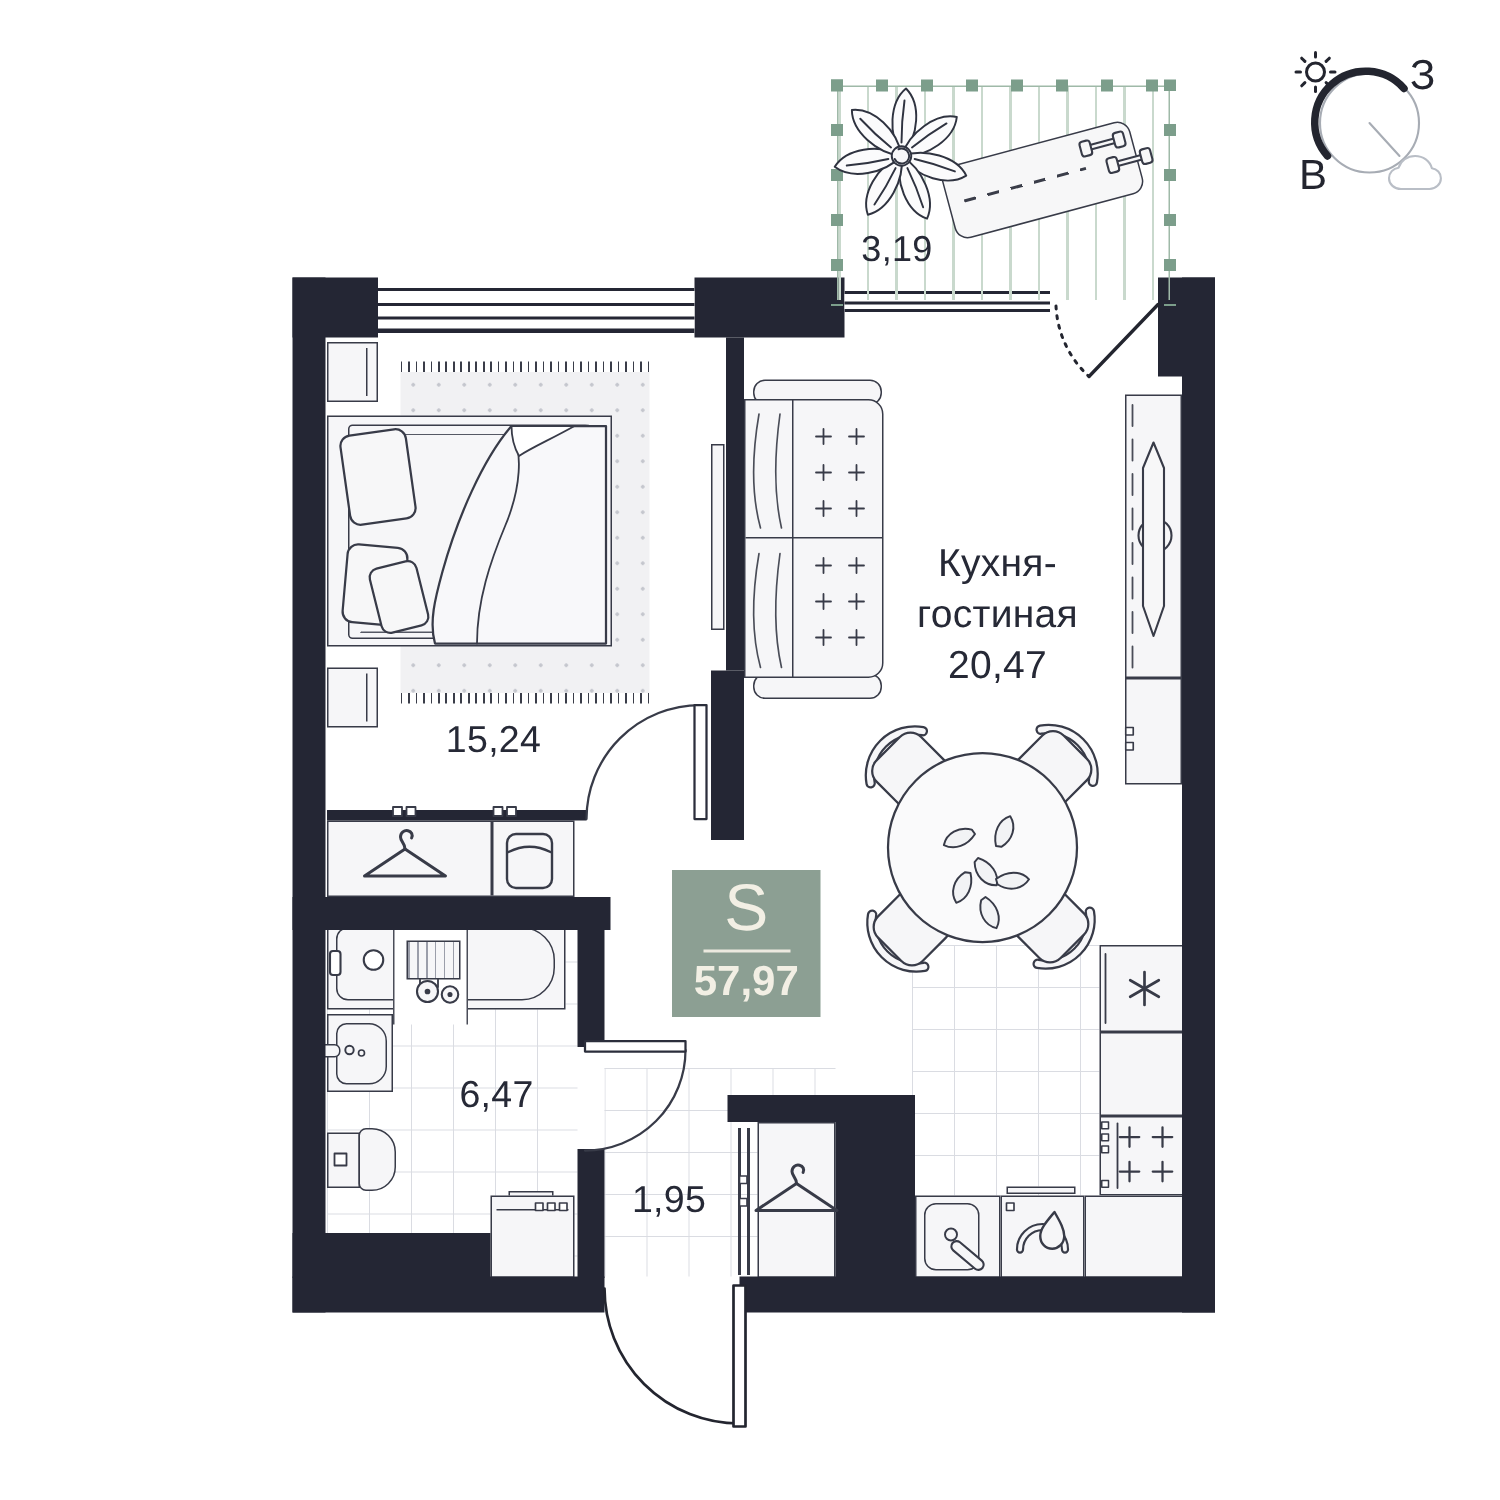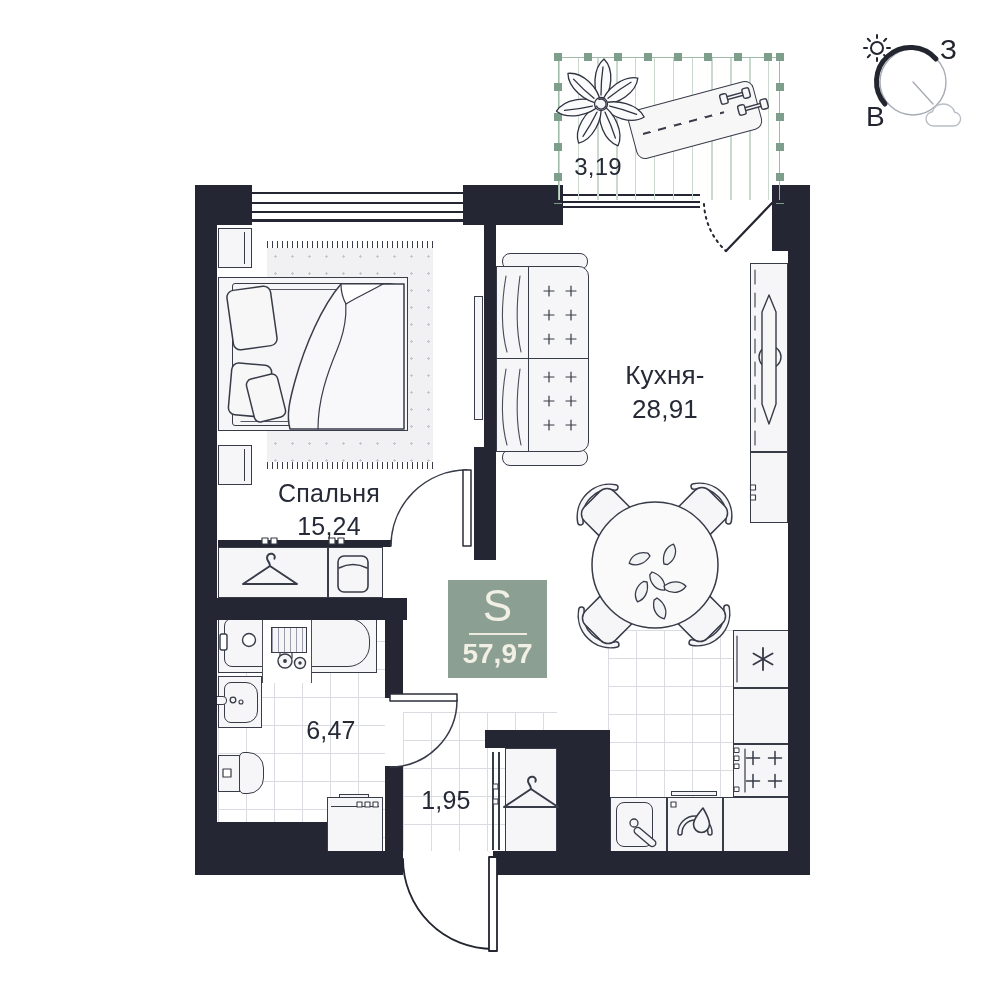--- a/index.html
+++ b/index.html
@@ -353,26 +353,26 @@
     <path d="M0,-10 V-13" transform="rotate(135)"></path>
       <path d="M0,-10 V-13" transform="rotate(180)"></path>
     <path d="M0,-10 V-13" transform="rotate(225)"></path>
       <path d="M0,-10 V-13" transform="rotate(270)"></path>
       <path d="M0,-10 V-13" transform="rotate(315)"></path>
   </g>
   <path transform="translate(948,116)" d="M-14,10 c-4.5,0 -8,-3.2 -8,-7.2 c0,-3.6 2.8,-6.6 6.4,-7 c1.4,-4.6 5.8,-7.8 11,-7.8 c5.4,0 9.9,3.4 11.2,8.2 c3.4,0.4 6,3.2 6,6.6 c0,4 -3.4,7.2 -7.6,7.2 Z" stroke="#b9bec6" stroke-width="1.4" fill="#ffffff"></path>
 </svg>
 
 <div class="label" style="left:239px;top:477px;width:180px;line-height:33px;">
-  <span class="ln">Спальня</span>
   <span class="ln">15,24</span>
 </div>
 <div class="label" style="left:575px;top:313px;width:180px;line-height:34px;font-size:26px;margin-top:45px;">
   <span class="ln">Кухня-</span>
-  <span class="ln">28,91</span>
+  <span class="ln">гостиная</span>
+  <span class="ln">20,47</span>
 </div>
 <div class="label" style="left:281px;top:716px;width:100px;">6,47</div>
 <div class="label" style="left:396px;top:786px;width:100px;">1,95</div>
 <div class="label" style="left:548px;top:153px;width:100px;font-size:24px;">3,19</div>
 
 <div class="badge">
   <div class="s">S</div>
   <div class="div"></div>
   <div class="v">57,97</div>
 </div>

